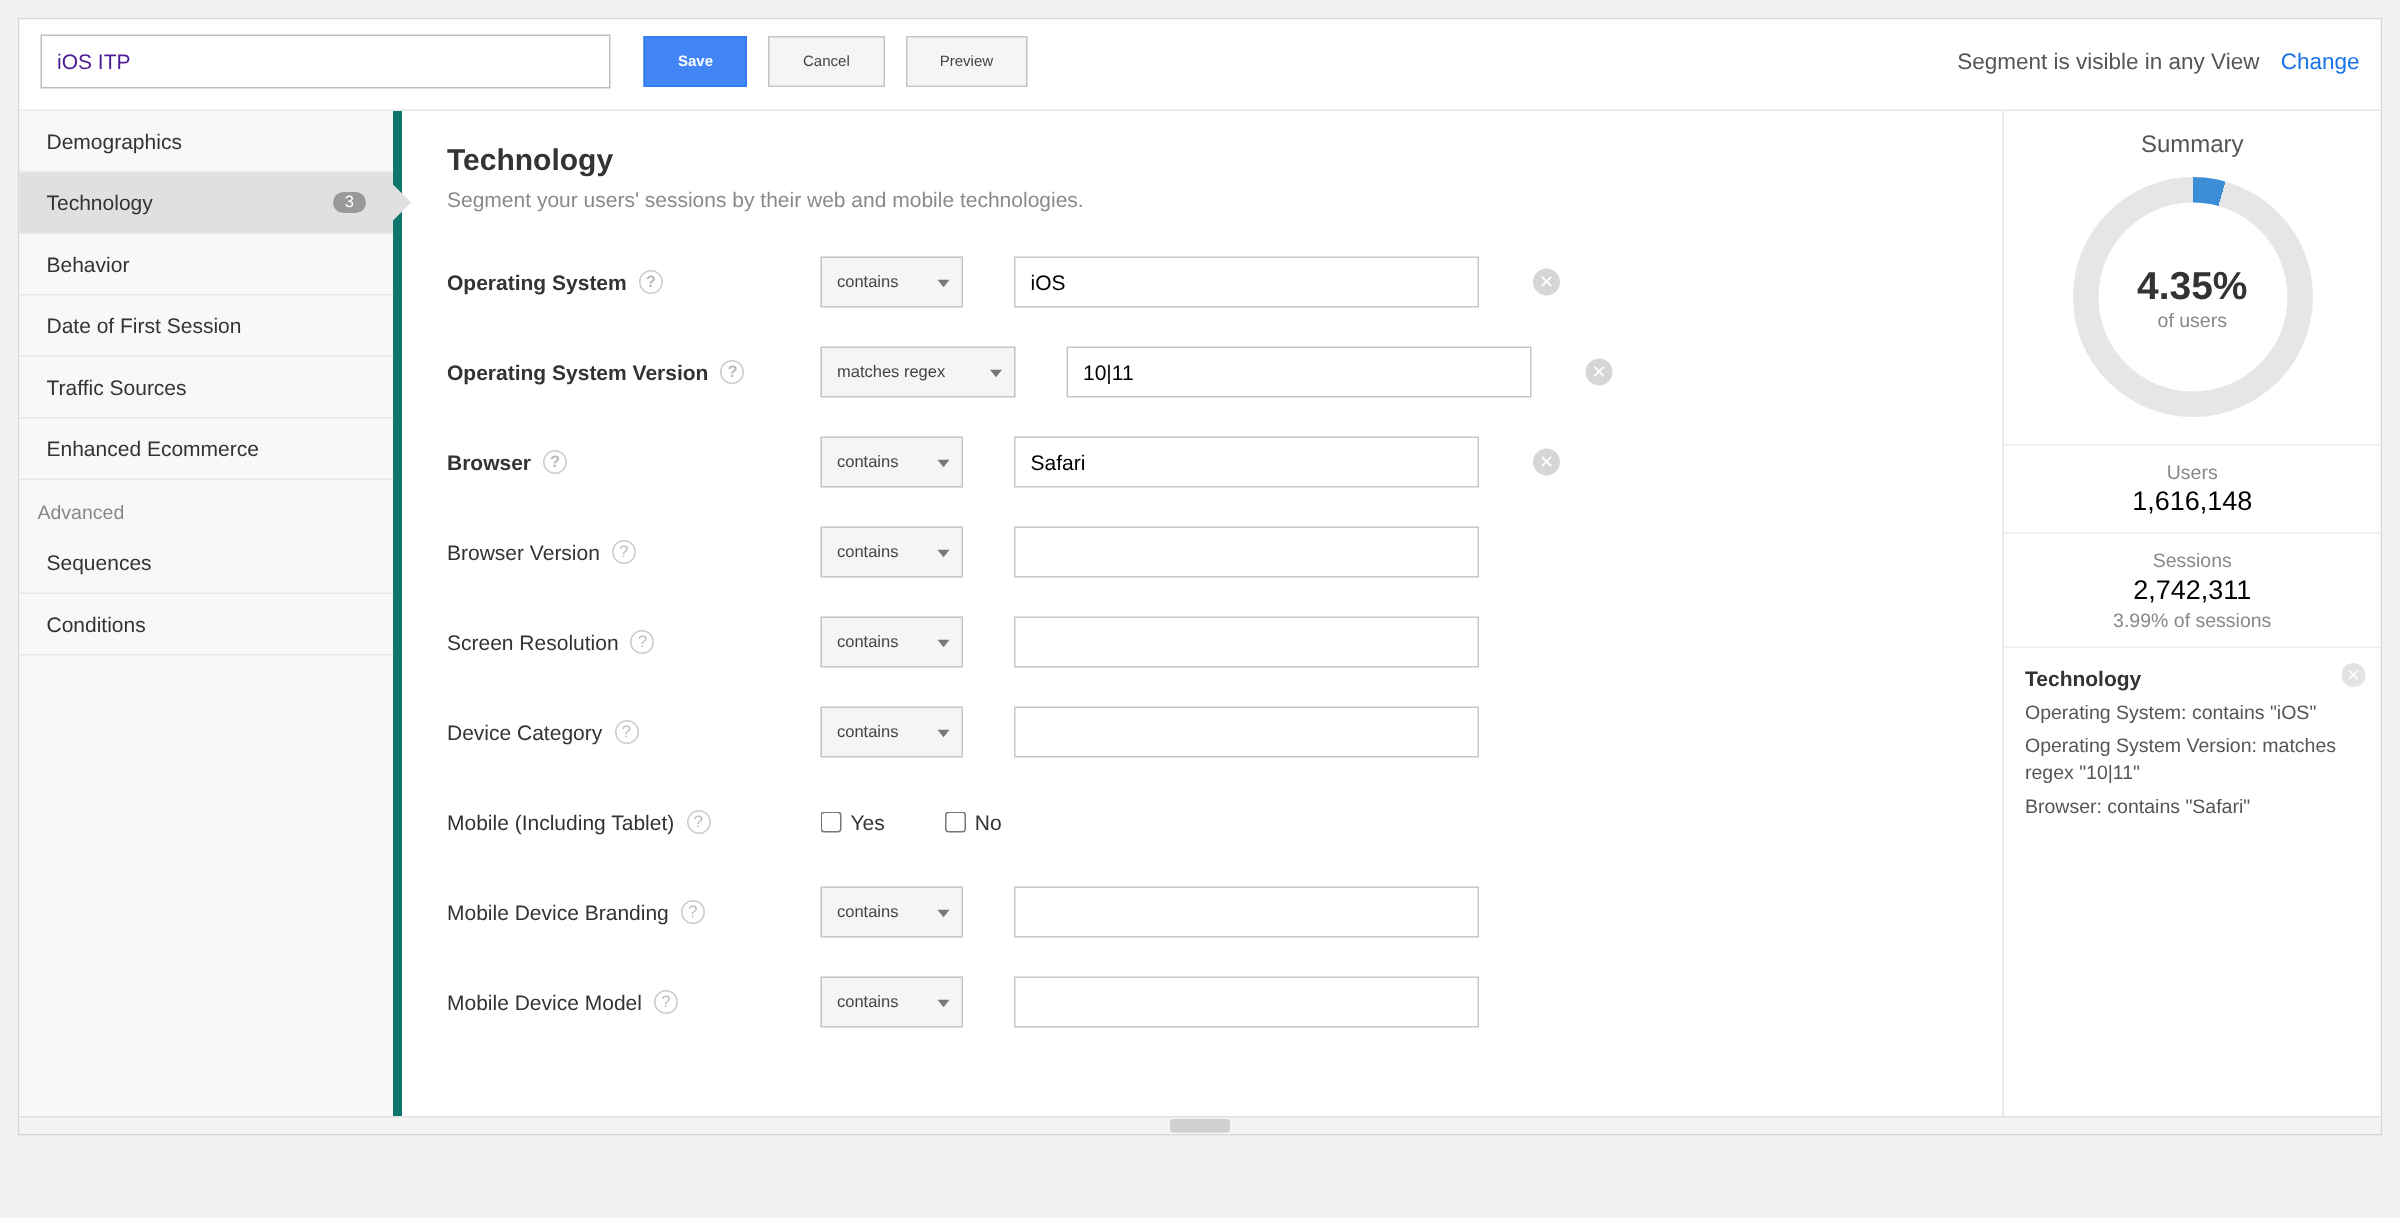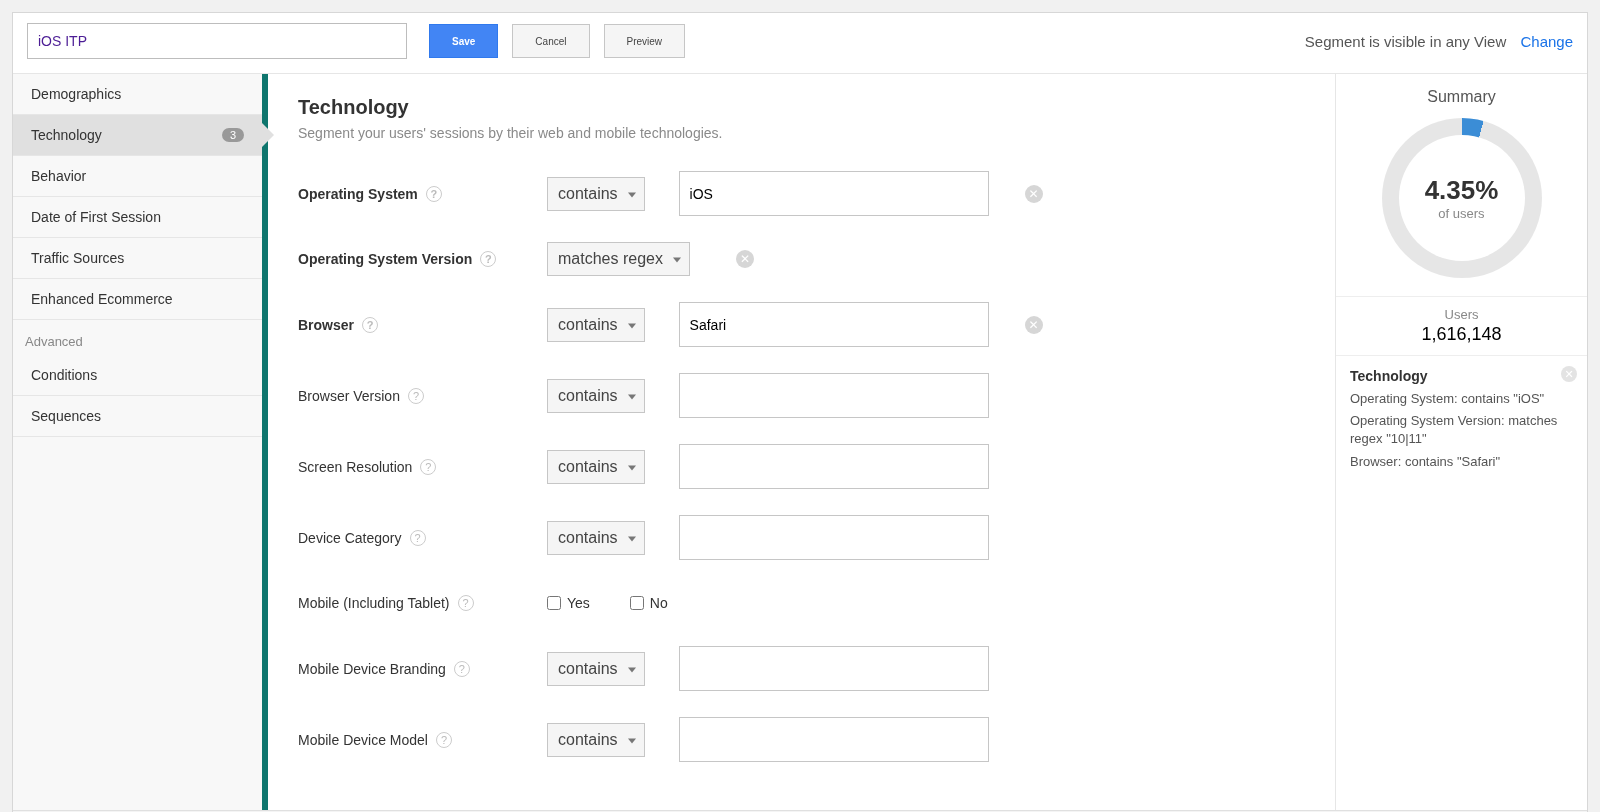--- a/index.html
+++ b/index.html
@@ -145,40 +145,40 @@
   color: #bbb;
   font-size: 11px;
   margin-left: 8px;
 }
 .op-select {
   height: 34px;
   min-width: 95px;
   border: 1px solid #c6c6c6;
   background: #f5f5f5;
   padding: 0 26px 0 10px;
-  font-size: 16px;
+  font-size: 11px;
   color: #444;
   position: relative;
   display: flex;
   align-items: center;
   cursor: pointer;
   margin-right: 10px;
 }
 .op-select .caret {
   position: absolute;
   right: 8px;
   top: 50%;
   transform: translateY(-30%);
   width: 0; height: 0;
   border-left: 4px solid transparent;
   border-right: 4px solid transparent;
   border-top: 5px solid #777;
 }
 .txt {
-  height: 45px;
+  height: 34px;
   width: 310px;
   border: 1px solid #c6c6c6;
   padding: 0 10px;
   font-size: 14px;
 }
 .clear-x {
   width: 18px; height: 18px;
   border-radius: 50%;
   background: #d6d6d6;
   color: #fff;
@@ -294,24 +294,24 @@
           <span>Date of First Session</span>
         </div>
       <div class="side-item">
           <span>Traffic Sources</span>
         </div>
       <div class="side-item">
           <span>Enhanced Ecommerce</span>
         </div>
       <div class="side-header">Advanced</div>
       <div class="side-item">
+          <span>Sequences</span>
+        </div>
+      <div class="side-item">
           <span>Conditions</span>
-        </div>
-      <div class="side-item">
-          <span>Sequences</span>
         </div>
     </div>
 
     <div class="main">
       <h1>Technology</h1>
       <div class="sub">Segment your users' sessions by their web and mobile technologies.</div>
 
       <div class="row">
         <div class="label">
             <span>Operating System</span>
@@ -327,20 +327,21 @@
 
       <div class="row">
         <div class="label">
             <span>Operating System Version</span>
             <span class="helpq">?</span>
           </div>
         <div class="op-select" style="min-width:130px">
             <span>matches regex</span>
             <span class="caret"></span>
           </div>
+        <input class="txt" type="text" value="10|11" style="">
         <div class="clear-x">✕</div>
       </div>
 
       <div class="row">
         <div class="label">
             <span>Browser</span>
             <span class="helpq">?</span>
           </div>
         <div class="op-select">
             <span>contains</span>
@@ -433,20 +434,25 @@
           <div class="donut-text">
             <div class="pct">4.35%</div>
             <div class="ofu">of users</div>
           </div>
         </div>
       </div>
       <div class="stat-block">
         <div class="lbl">Users</div>
         <div class="val">1,616,148</div>
       </div>
+      <div class="stat-block">
+        <div class="lbl">Sessions</div>
+        <div class="val">2,742,311</div>
+        <div class="sublbl">3.99% of sessions</div>
+      </div>
       <div class="filter-summary">
         <div class="fs-x">✕</div>
         <div class="fs-title">Technology</div>
         <div class="fs-line">Operating System: contains "iOS"</div>
         <div class="fs-line">Operating System Version: matches regex "10|11"</div>
         <div class="fs-line">Browser: contains "Safari"</div>
       </div>
     </div>
   </div>
 

